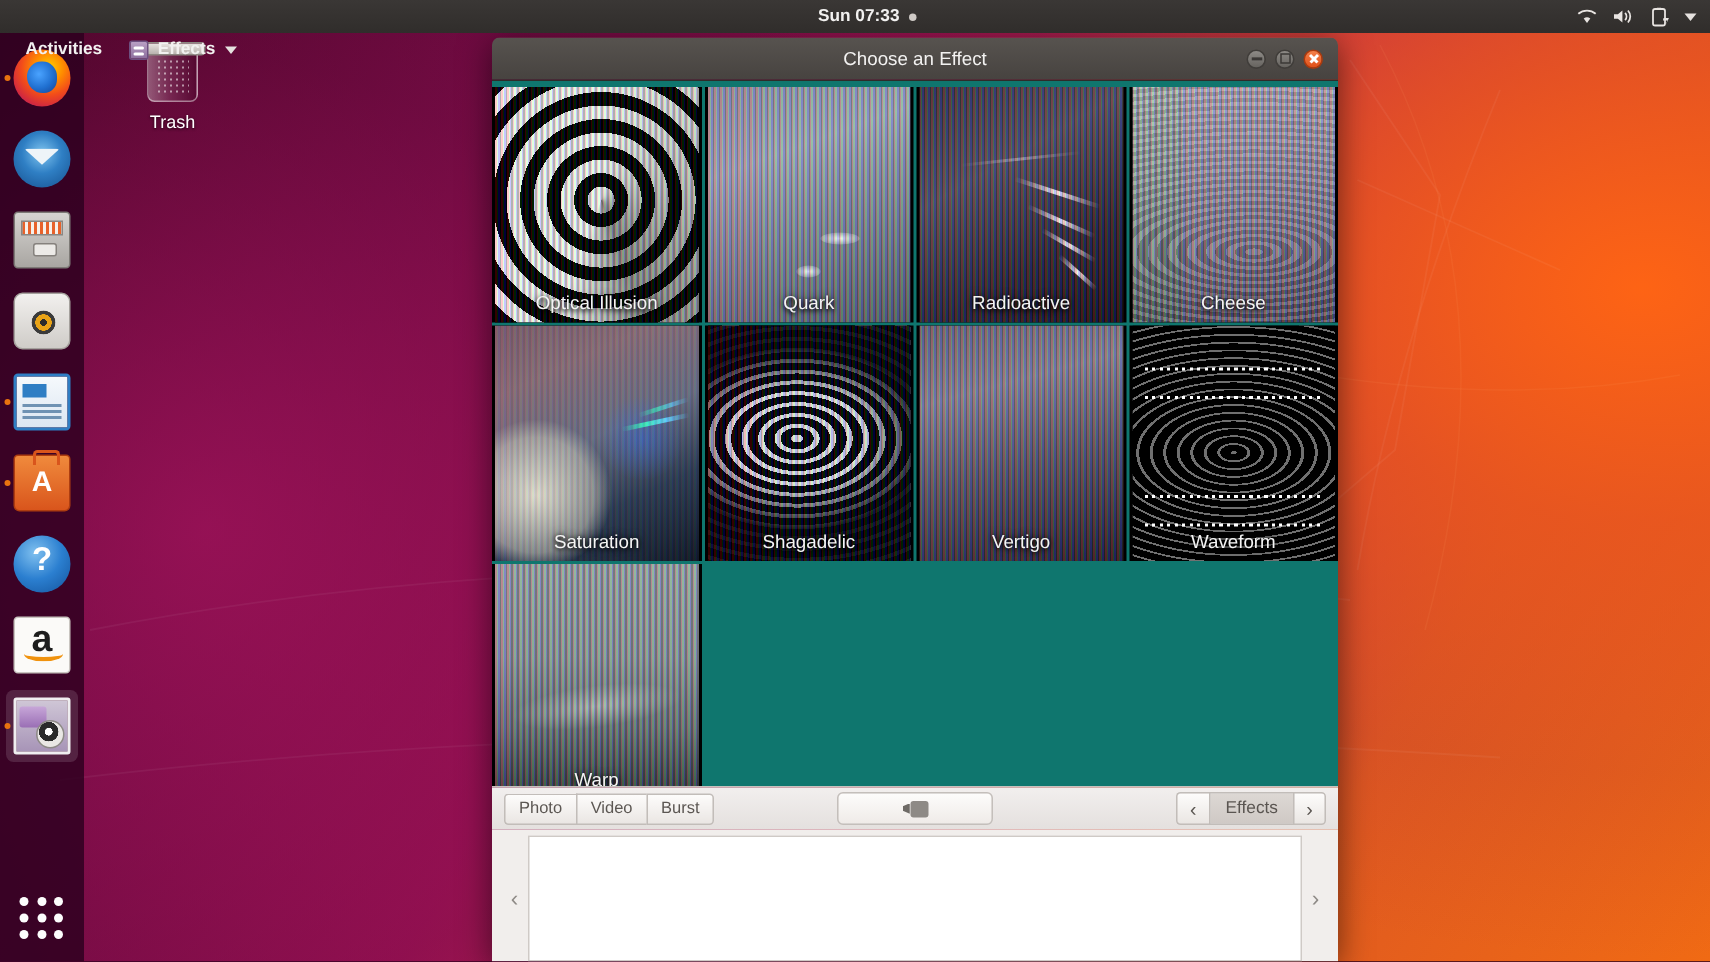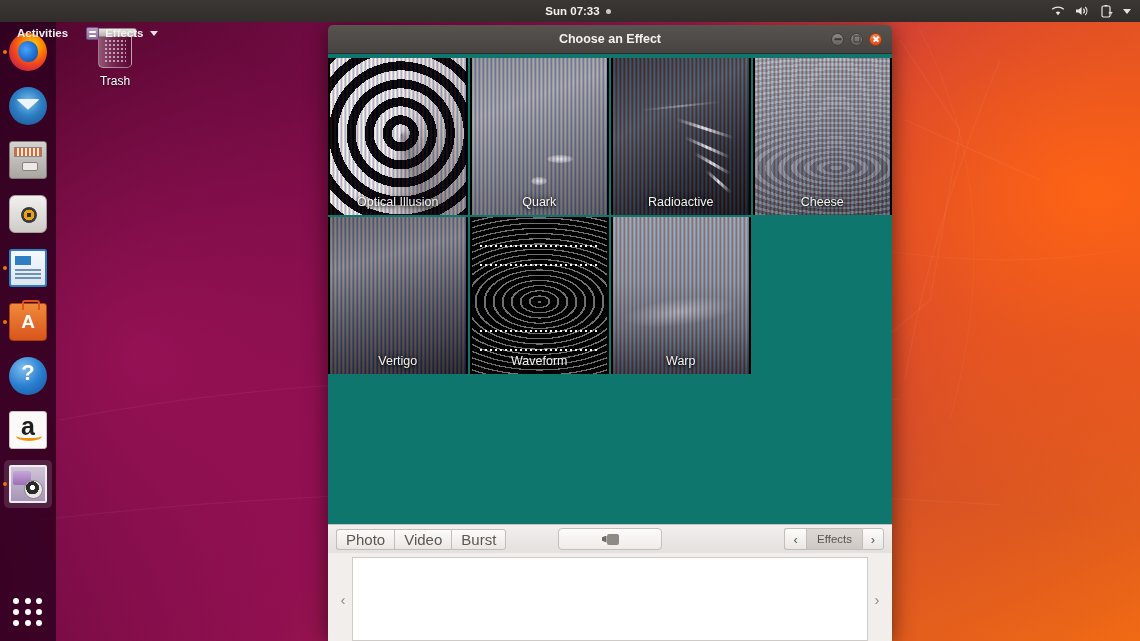--- a/index.html
+++ b/index.html
@@ -133,21 +133,21 @@
     box-shadow: 0 4px 22px rgba(0,0,0,.55);
     overflow: hidden; display: flex; flex-direction: column;
   }
   .titlebar {
     height: 29px; flex: 0 0 29px;
     background: linear-gradient(#57534f, #474340);
     border-bottom: 1px solid #2f2c2a;
     display: flex; align-items: center; position: relative;
   }
   .title-text { position:absolute; left:0; right:0; text-align:center;
-    color:#f3f2f1; font-size:12.5px; font-weight:bold; }
+    color:#f3f2f1; font-size:12.5px; font-weight:normal; }
   .win-btns { margin-left:auto; display:flex; gap:6px; padding-right:10px; z-index:2; }
   .wb { width:13px; height:13px; border-radius:50%; position:relative;
     background: linear-gradient(#8d8a86,#66635f); border:1px solid #403d3a; }
   .wb.close { background: linear-gradient(#f4814a,#e04f18); border-color:#a83a0f; }
   .wb i { position:absolute; left:50%; top:50%; transform:translate(-50%,-50%);
     background:#3b3836; display:block; }
   .wb.min i { width:7px; height:1.5px; }
   .wb.max i { width:7px; height:7px; background:transparent; border:1.5px solid #3b3836; }
   .wb.close i { width:7px; height:1.5px; background:#fff; transform:translate(-50%,-50%) rotate(45deg);
     box-shadow: 0 0 0 0 transparent; }
@@ -209,21 +209,21 @@
     background: radial-gradient(ellipse 50% 50% at 50% 50%, rgba(255,255,255,.45), rgba(255,255,255,0) 70%);
     transform: rotate(-7deg); }
 
   
   .toolbar {
     flex: 0 0 29px; height:29px; background: linear-gradient(#f2efee,#e4e0de);
     border-top:1px solid #c6c1bd; display:flex; align-items:center;
     padding: 0 8px; position:relative;
   }
   .seg { display:flex; }
-  .seg button { height:21px; padding:0 9px; font-size:15px; color:#5c5753;
+  .seg button { height:21px; padding:0 9px; font-size:11px; color:#5c5753;
     background: linear-gradient(#fdfcfb,#eae6e3); border:1px solid #c2bdb9;
     border-right:none; font-family:"Liberation Sans",sans-serif; cursor:pointer; }
   .seg button:first-child { border-radius:3px 0 0 3px; }
   .seg button:last-child { border-right:1px solid #c2bdb9; border-radius:0 3px 3px 0; }
   .shoot { position:absolute; left:50%; transform:translateX(-50%);
     width:104px; height:22px; border-radius:4px;
     background: linear-gradient(#fdfcfb,#efebe8); border:1px solid #c4bfbb;
     display:flex; align-items:center; justify-content:center; cursor:pointer; }
   .cam-ico { width:17px; height:11px; position:relative; }
   .cam-ico:before { content:""; position:absolute; right:0; top:0; width:12px; height:11px;
@@ -408,21 +408,38 @@
         </div>
 
         <div class="fx-cell">
           <div class="fx-img">
             <div class="v-ripple"></div>
             <div class="scan"></div>
           </div>
           <div class="fx-label">Cheese</div>
         </div>
 
-
+        <div class="fx-cell">
+          <div class="fx-img">
+            <div class="v-sat">
+              <span class="ray" style="left:62%;top:40%;width:34%;transform:rotate(-12deg)"></span>
+              <span class="ray" style="left:70%;top:34%;width:26%;transform:rotate(-18deg);opacity:.7"></span>
+            </div>
+            <div class="scan" style="opacity:.35"></div>
+          </div>
+          <div class="fx-label">Saturation</div>
+        </div>
+
+        <div class="fx-cell">
+          <div class="fx-img">
+            <div class="v-shag"></div>
+            <div class="scan"></div>
+          </div>
+          <div class="fx-label">Shagadelic</div>
+        </div>
 
         <div class="fx-cell">
           <div class="fx-img">
             <div class="v-vert"></div>
             <div class="scan"></div>
           </div>
           <div class="fx-label">Vertigo</div>
         </div>
 
         <div class="fx-cell">

